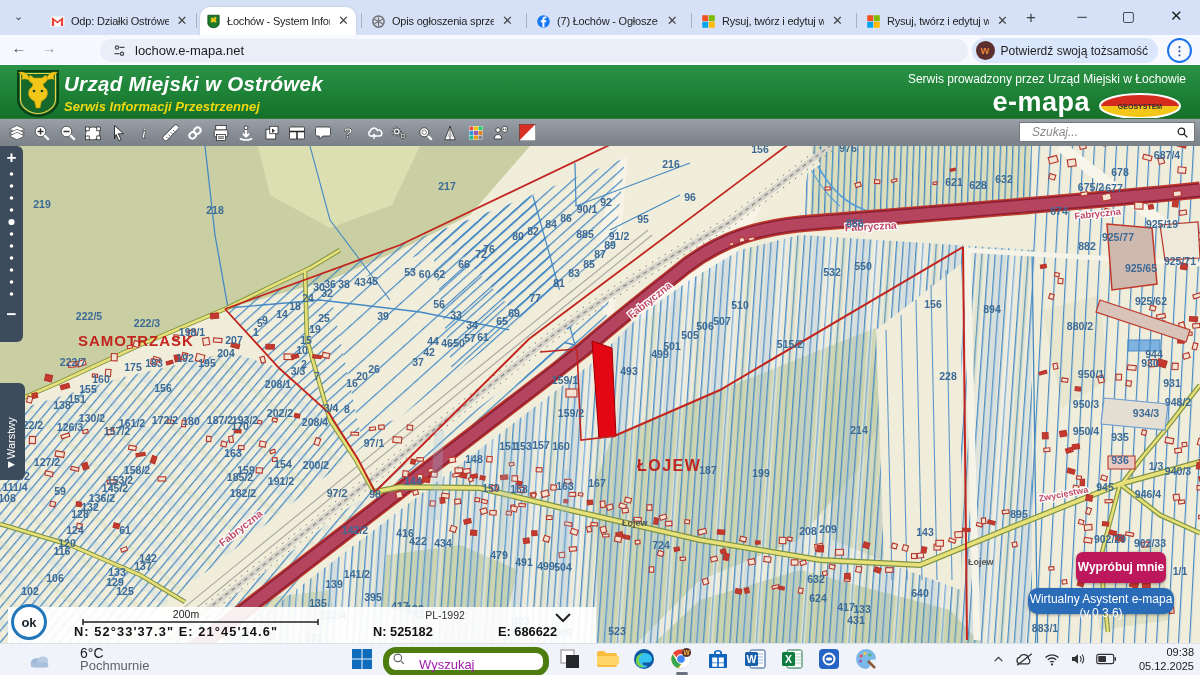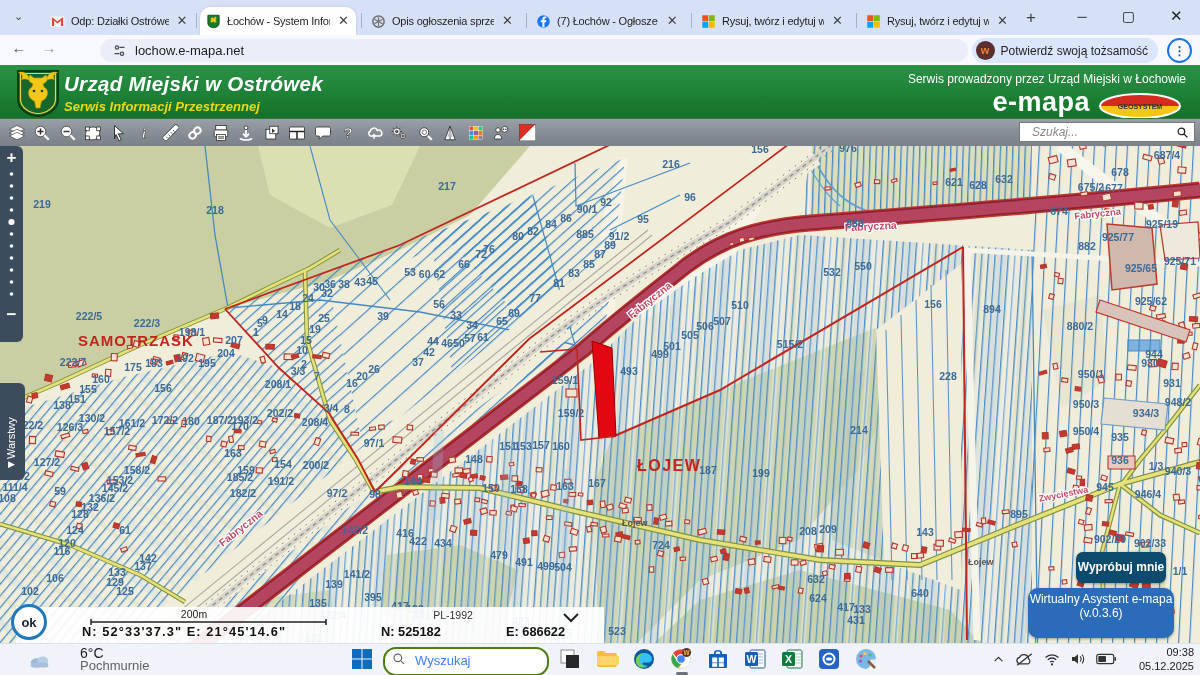--- a/index.html
+++ b/index.html
@@ -26,24 +26,24 @@
 #ghead .sub{font-size:13px;color:#f0d80e;font-weight:700;font-style:italic;margin-top:3px}
 #gserw{position:absolute;top:7px;right:14px;color:#fff;font-size:12px}
 #emapa{position:absolute;top:22px;right:110px;color:#fff;font-size:27px;font-weight:700;letter-spacing:.5px}
 
 #tbar{position:absolute;top:118px;left:0;width:1200px;height:28px;background:linear-gradient(180deg,#9aa0a7,#848b92 60%,#7a8188);border-top:1px solid #2f7a3a;display:flex;align-items:center}
 #tbar svg{margin-left:7.5px}
 #szukaj{position:absolute;right:5px;top:3px;width:176px;height:20px;background:#fff;border:1px solid #777;font-size:12px;color:#888;font-style:italic;line-height:18px;padding-left:12px}
 
 #zoomctl{position:absolute;left:0;top:146px;width:23px;height:196px;background:#3d4c5d;border-radius:0 6px 6px 0;color:#fff}
 #warstwy{position:absolute;left:0;top:383px;width:25px;height:97px;background:#3d4c5d;border-radius:0 6px 6px 0;color:#fff}
-#botbar{position:absolute;left:16px;top:607px;width:588px;height:36px;background:rgba(255,255,255,0.92)}
+#botbar{position:absolute;left:8px;top:607px;width:588px;height:36px;background:rgba(255,255,255,0.92)}
 #okc{position:absolute;left:11px;top:604px;width:36px;height:36px;border-radius:50%;background:#fff;border:3px solid #2277bb;color:#16222c;font-weight:700;font-size:13px;text-align:center;line-height:31px}
-#btn-orange{position:absolute;left:1076px;top:552px;width:90px;height:31px;background:#0c4a6e;border-radius:7px;color:#fff;font-weight:700;font-size:12px;text-align:center;line-height:31px;box-shadow:0 1px 3px rgba(0,0,0,.35)}
-#btn-blue{position:absolute;left:1028px;top:588px;width:146px;height:50px;background:#2b6cb8;border-radius:10px;color:#fff;font-size:12px;text-align:center;padding-top:4px;box-shadow:0 1px 3px rgba(0,0,0,.35)}
+#btn-orange{position:absolute;left:1076px;top:552px;width:90px;height:31px;background:#be185d;border-radius:7px;color:#fff;font-weight:700;font-size:12px;text-align:center;line-height:31px;box-shadow:0 1px 3px rgba(0,0,0,.35)}
+#btn-blue{position:absolute;left:1028px;top:588px;width:146px;height:26px;background:#2b6cb8;border-radius:10px;color:#fff;font-size:12px;text-align:center;padding-top:4px;box-shadow:0 1px 3px rgba(0,0,0,.35)}
 
 #task{position:absolute;top:643px;left:0;width:1200px;height:32px;background:#f0f3fa;border-top:1px solid #dde1e8}
 .tico{position:absolute;top:647px;width:24px;height:24px}
 #tray{position:absolute;right:84px;top:643px;height:32px;display:flex;align-items:center;gap:10px;color:#333}
 #clock{position:absolute;right:6px;top:645px;text-align:right;font-size:11px;color:#1b1b1b;line-height:14px}
 </style></head><body>
 <div id="app">
 
 
 <svg width="1200" height="497" viewBox="0 146 1200 497" style="position:absolute;top:146px;left:0">
@@ -990,21 +990,21 @@
     </svg>
 <div class="abs" style="left:80px;top:645px;font-size:14px;color:#1b1b1b">6°C</div>
 <div class="abs" style="left:80px;top:658px;font-size:13px;color:#5f6368">Pochmurnie</div>
 
 <svg class="tico" style="left:350px" viewBox="0 0 24 24">
       <rect x="2" y="2" width="9.5" height="9.5" fill="#0f6cbd"></rect>
       <rect x="12.5" y="2" width="9.5" height="9.5" fill="#0f6cbd"></rect>
       <rect x="2" y="12.5" width="9.5" height="9.5" fill="#0f6cbd"></rect>
       <rect x="12.5" y="12.5" width="9.5" height="9.5" fill="#0f6cbd"></rect>
     </svg>
-<div class="abs" style="left:383px;top:647px;width:166px;height:29px;background:#fff;border:2px solid #4d7c0f;border-radius:13px;font-size:13px;color:#3b82f6;line-height:24px;padding-left:30px">Wyszukaj</div>
+<div class="abs" style="left:383px;top:647px;width:166px;height:29px;background:#fff;border:6px solid #4d7c0f;border-radius:13px;font-size:13px;color:#a21caf;line-height:24px;padding-left:30px">Wyszukaj</div>
 <svg class="abs" style="left:392px;top:652px" width="14" height="14" viewBox="0 0 24 24">
       <circle cx="10" cy="10" r="6.5" fill="none" stroke="#5f6368" stroke-width="2"></circle>
       <path d="M15.5 15.5l5 5" stroke="#5f6368" stroke-width="2"></path>
     </svg>
 
 <svg class="tico" style="left:558px" viewBox="0 0 24 24">
       <rect x="3" y="3" width="13" height="13" fill="#fff" stroke="#888"></rect>
       <rect x="8" y="8" width="13" height="13" fill="#26282c"></rect>
     </svg>
 <svg class="tico" style="left:595px" viewBox="0 0 24 24">

